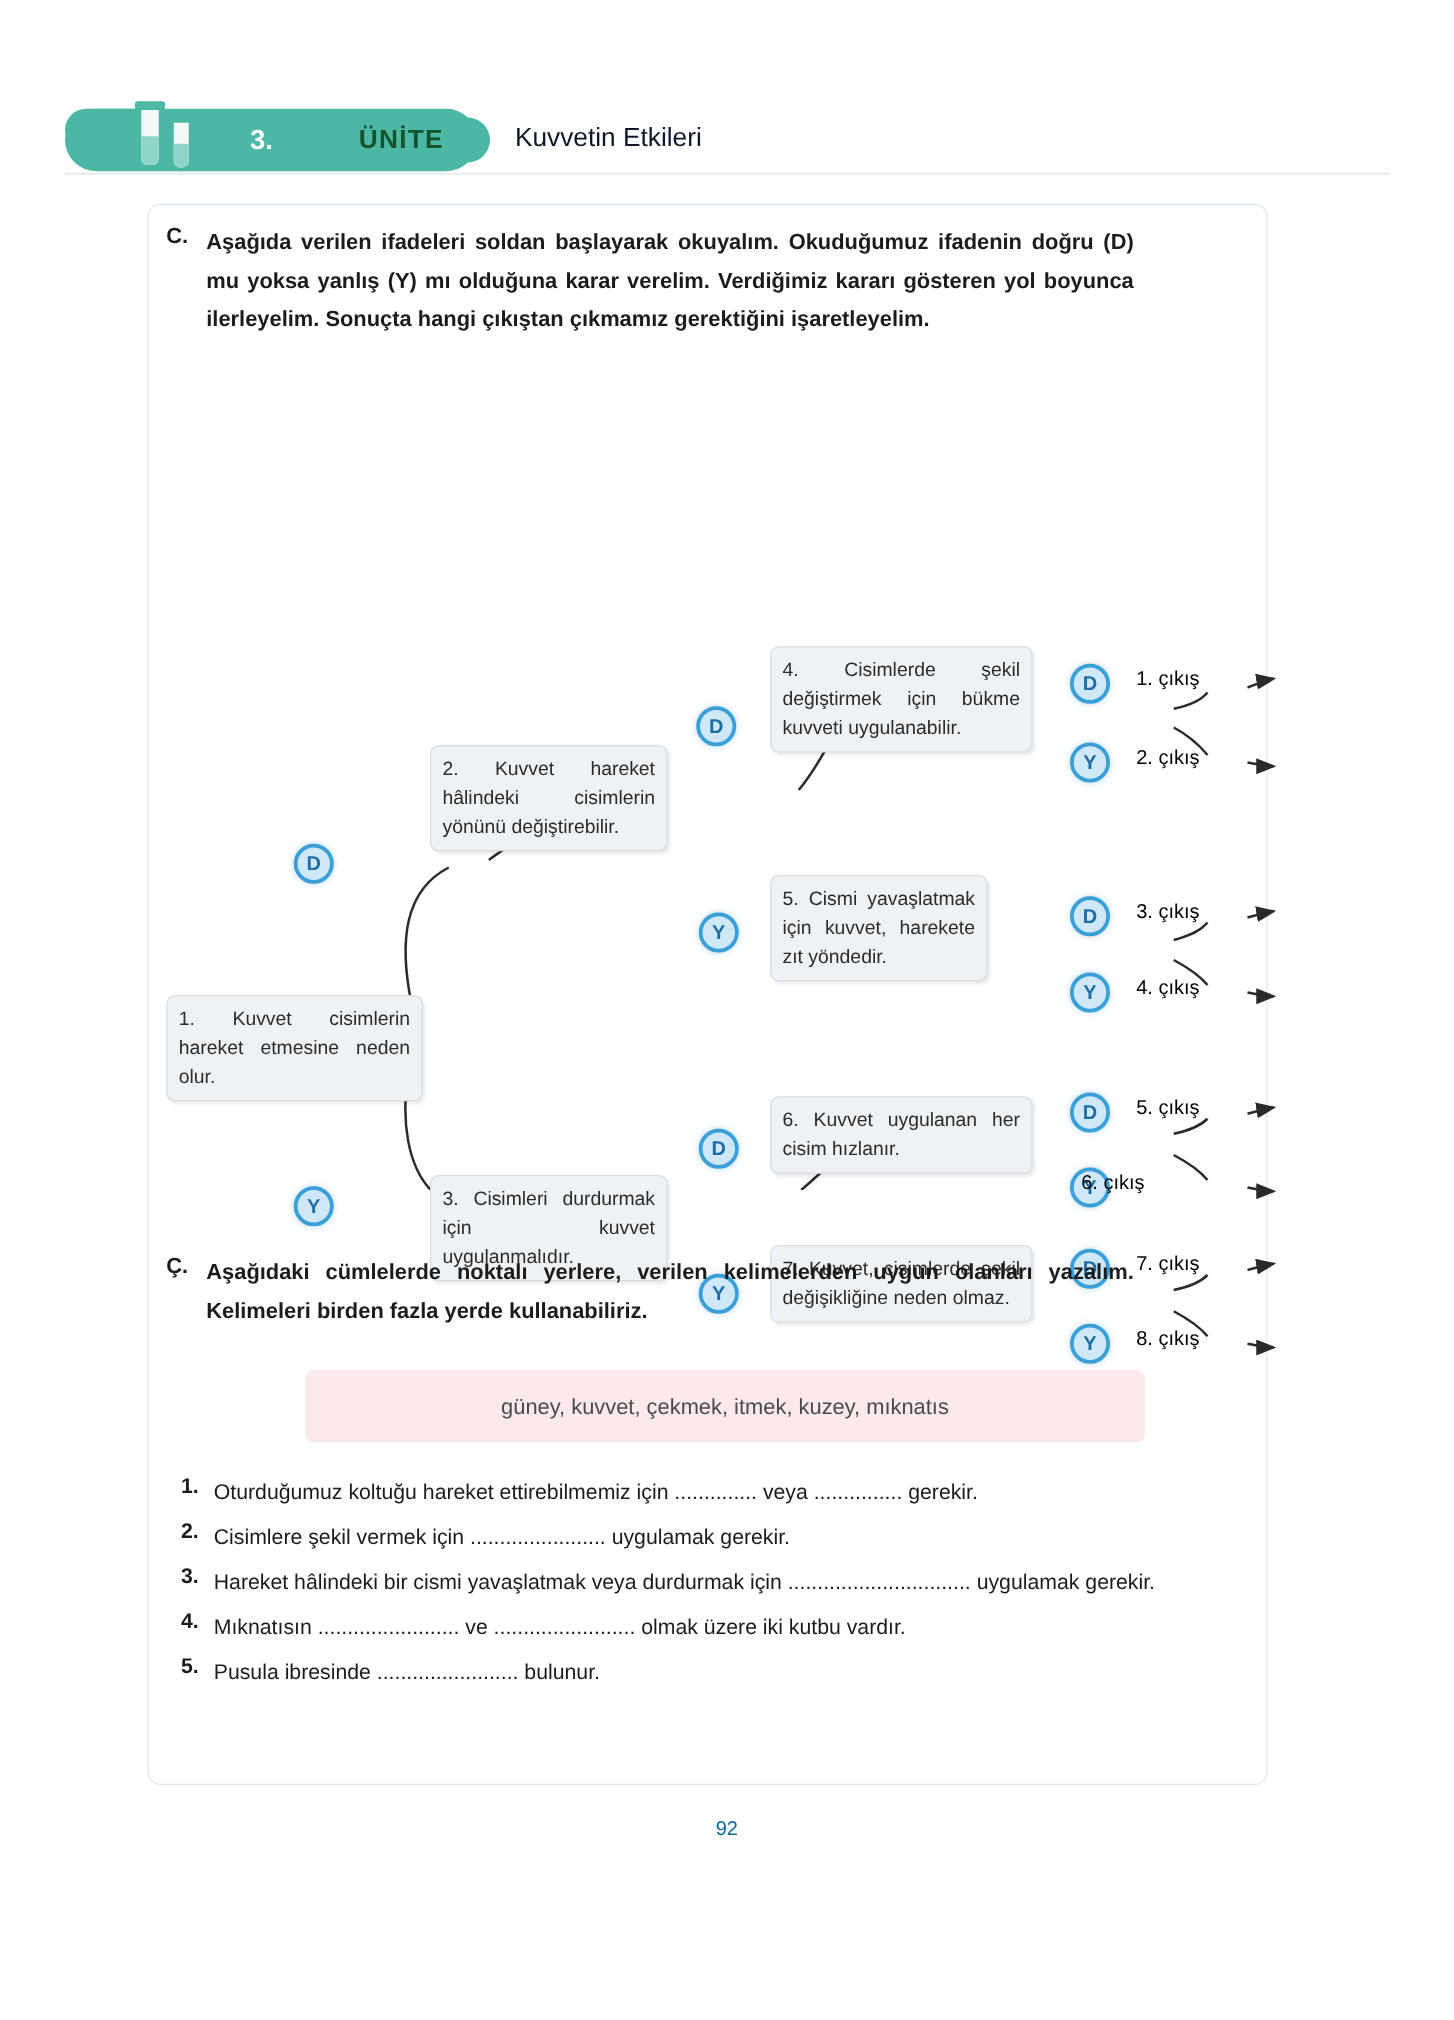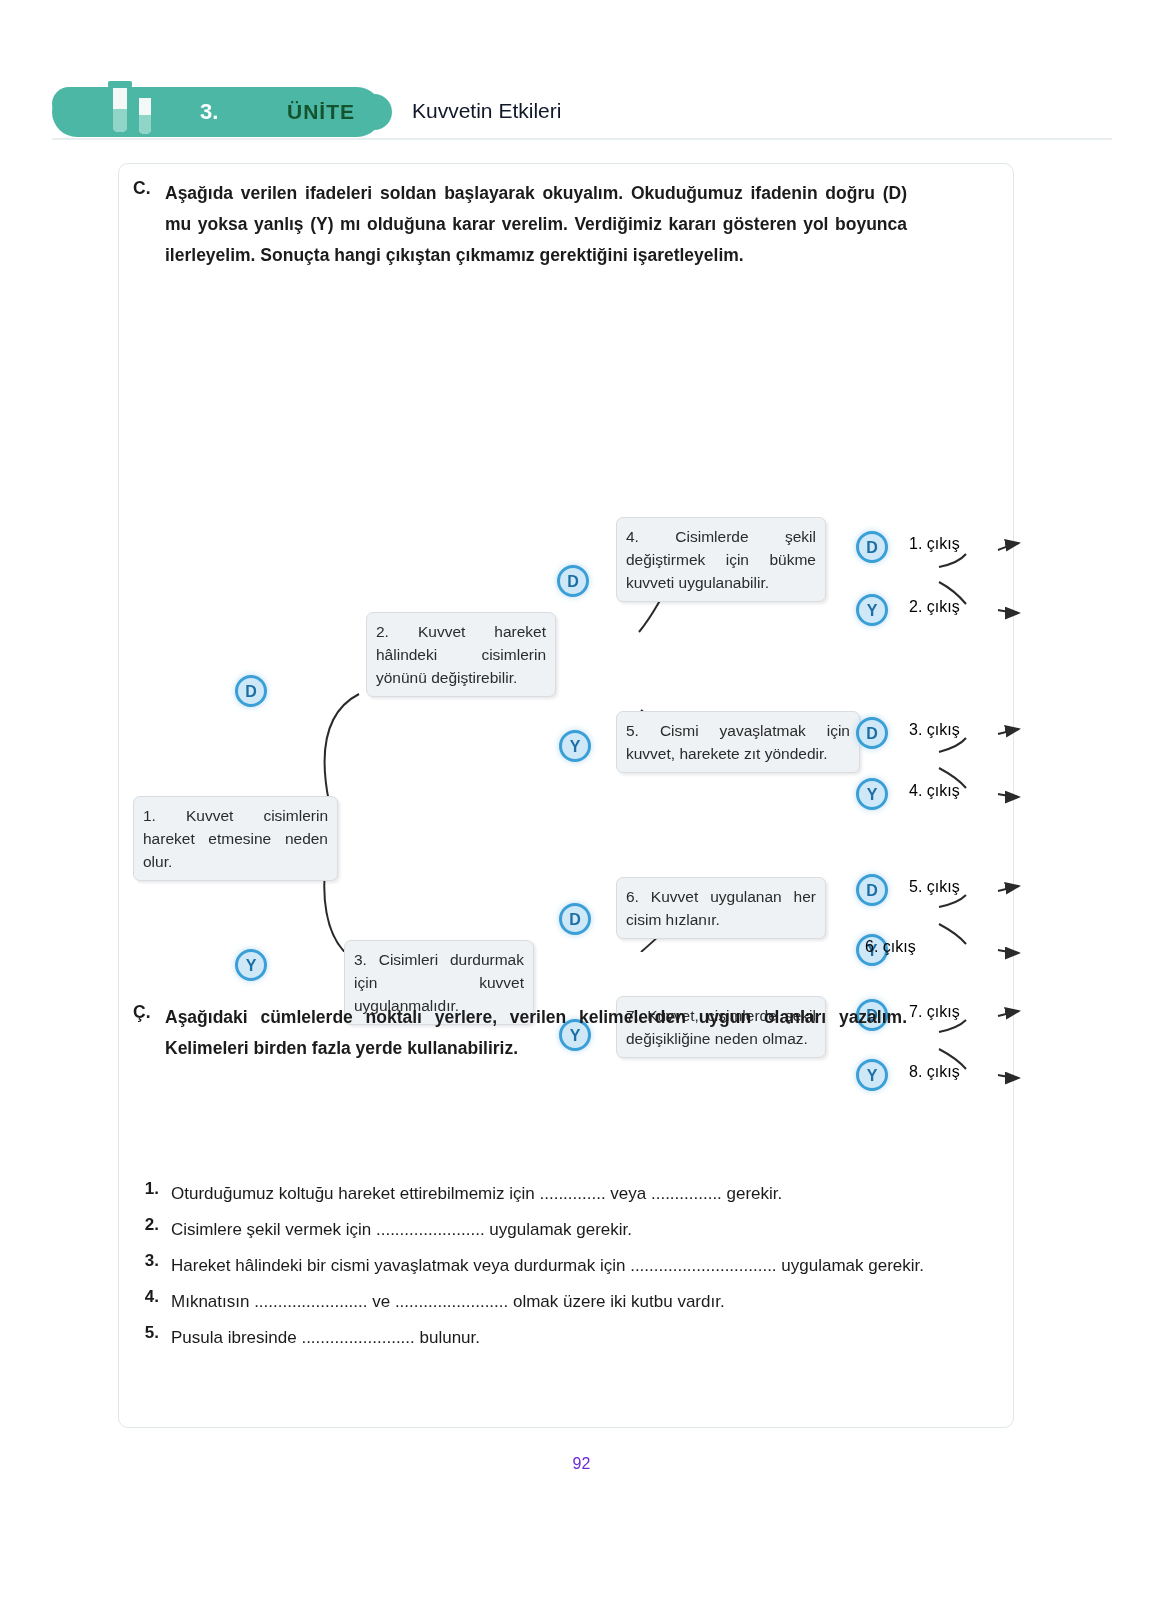--- a/index.html
+++ b/index.html
@@ -205,21 +205,21 @@
     color: #1b1b1b;
     line-height: 30px;
   }
 
   .page-number {
     position: absolute;
     left: 0; top: 1455px;
     width: 1163px;
     text-align: center;
     font-size: 16px;
-    color: #6d28d9;
+    color: #0369a1;
   }
 </style>
 </head>
 <body>
 
 <div class="unit-header">
   <div class="header-rule"></div>
   <div class="header-blob-tail"></div>
   <div class="header-blob"></div>
   <div class="tube tube-1"></div>
@@ -294,27 +294,27 @@
       <path d="M879,618 C890,620 894,621 900,621" stroke="#2a2a2a" stroke-width="2" fill="none" marker-end="url(#arrow2)"></path>
 
       <path d="M820,700 C835,697 842,693 847,688" stroke="#2a2a2a" stroke-width="2" fill="none"></path>
       <path d="M879,684 C890,681 894,680 900,679" stroke="#2a2a2a" stroke-width="2" fill="none" marker-end="url(#arrow2)"></path>
       <path d="M820,717 C835,725 842,731 847,737" stroke="#2a2a2a" stroke-width="2" fill="none"></path>
       <path d="M879,743 C890,745 894,746 900,746" stroke="#2a2a2a" stroke-width="2" fill="none" marker-end="url(#arrow2)"></path>
     </svg>
 
     <div class="fbox" style="left:14px; top:464px; width:205px;">1. Kuvvet cisimlerin hareket etmesine neden olur.</div>
 
-    <div class="fbox" style="left:225px; top:280px; width:190px;margin-left:22px;">2. Kuvvet hareket hâlindeki cisimlerin yönünü değiştirebilir.</div>
+    <div class="fbox" style="left:225px; top:264px; width:190px;">2. Kuvvet hareket hâlindeki cisimlerin yönünü değiştirebilir.</div>
 
     <div class="fbox" style="left:225px; top:608px; width:190px;">3. Cisimleri durdurmak için kuvvet uygulanmalıdır.</div>
 
     <div class="fbox" style="left:497px; top:185px; width:210px;">4. Cisimlerde şekil değiştirmek için bükme kuvveti uygulanabilir.</div>
 
-    <div class="fbox" style="left:497px; top:368px; width:244px;margin-top:11px;">5. Cismi yavaşlatmak için kuvvet, harekete zıt yöndedir.</div>
+    <div class="fbox" style="left:497px; top:368px; width:174px;">5. Cismi yavaşlatmak için kuvvet, harekete zıt yöndedir.</div>
 
     <div class="fbox" style="left:497px; top:545px; width:210px;">6. Kuvvet uygulanan her cisim hızlanır.</div>
 
     <div class="fbox" style="left:497px; top:664px; width:210px;">7. Kuvvet, cisimlerde şekil değişikliğine neden olmaz.</div>
 
     <div class="node" style="left:116px; top:343px;">D</div>
     <div class="node" style="left:116px; top:617px;">Y</div>
 
     <div class="node" style="left:438px; top:233px;">D</div>
     <div class="node" style="left:440px; top:398px;">Y</div>
@@ -342,20 +342,21 @@
     <div class="out-label" style="left:746px; top:606px;">6. çıkış</div>
     <div class="out-label" style="left:790px; top:671px;">7. çıkış</div>
     <div class="out-label" style="left:790px; top:731px;">8. çıkış</div>
   </div>
 
   <div class="section-cc">
     <div class="sec-letter">Ç.</div>
     <div class="sec-text">Aşağıdaki cümlelerde noktalı yerlere, verilen kelimelerden uygun olanları yazalım. Kelimeleri birden fazla yerde kullanabiliriz.</div>
   </div>
 
+  <div class="wordbank">güney, kuvvet, çekmek, itmek, kuzey, mıknatıs</div>
 
   <div class="qlist">
     <div class="qrow">
       <div class="qnum">1.</div>
       <div class="qtext">Oturduğumuz koltuğu hareket ettirebilmemiz için .............. veya ............... gerekir.</div>
     </div>
     <div class="qrow">
       <div class="qnum">2.</div>
       <div class="qtext">Cisimlere şekil vermek için ....................... uygulamak gerekir.</div>
     </div>

